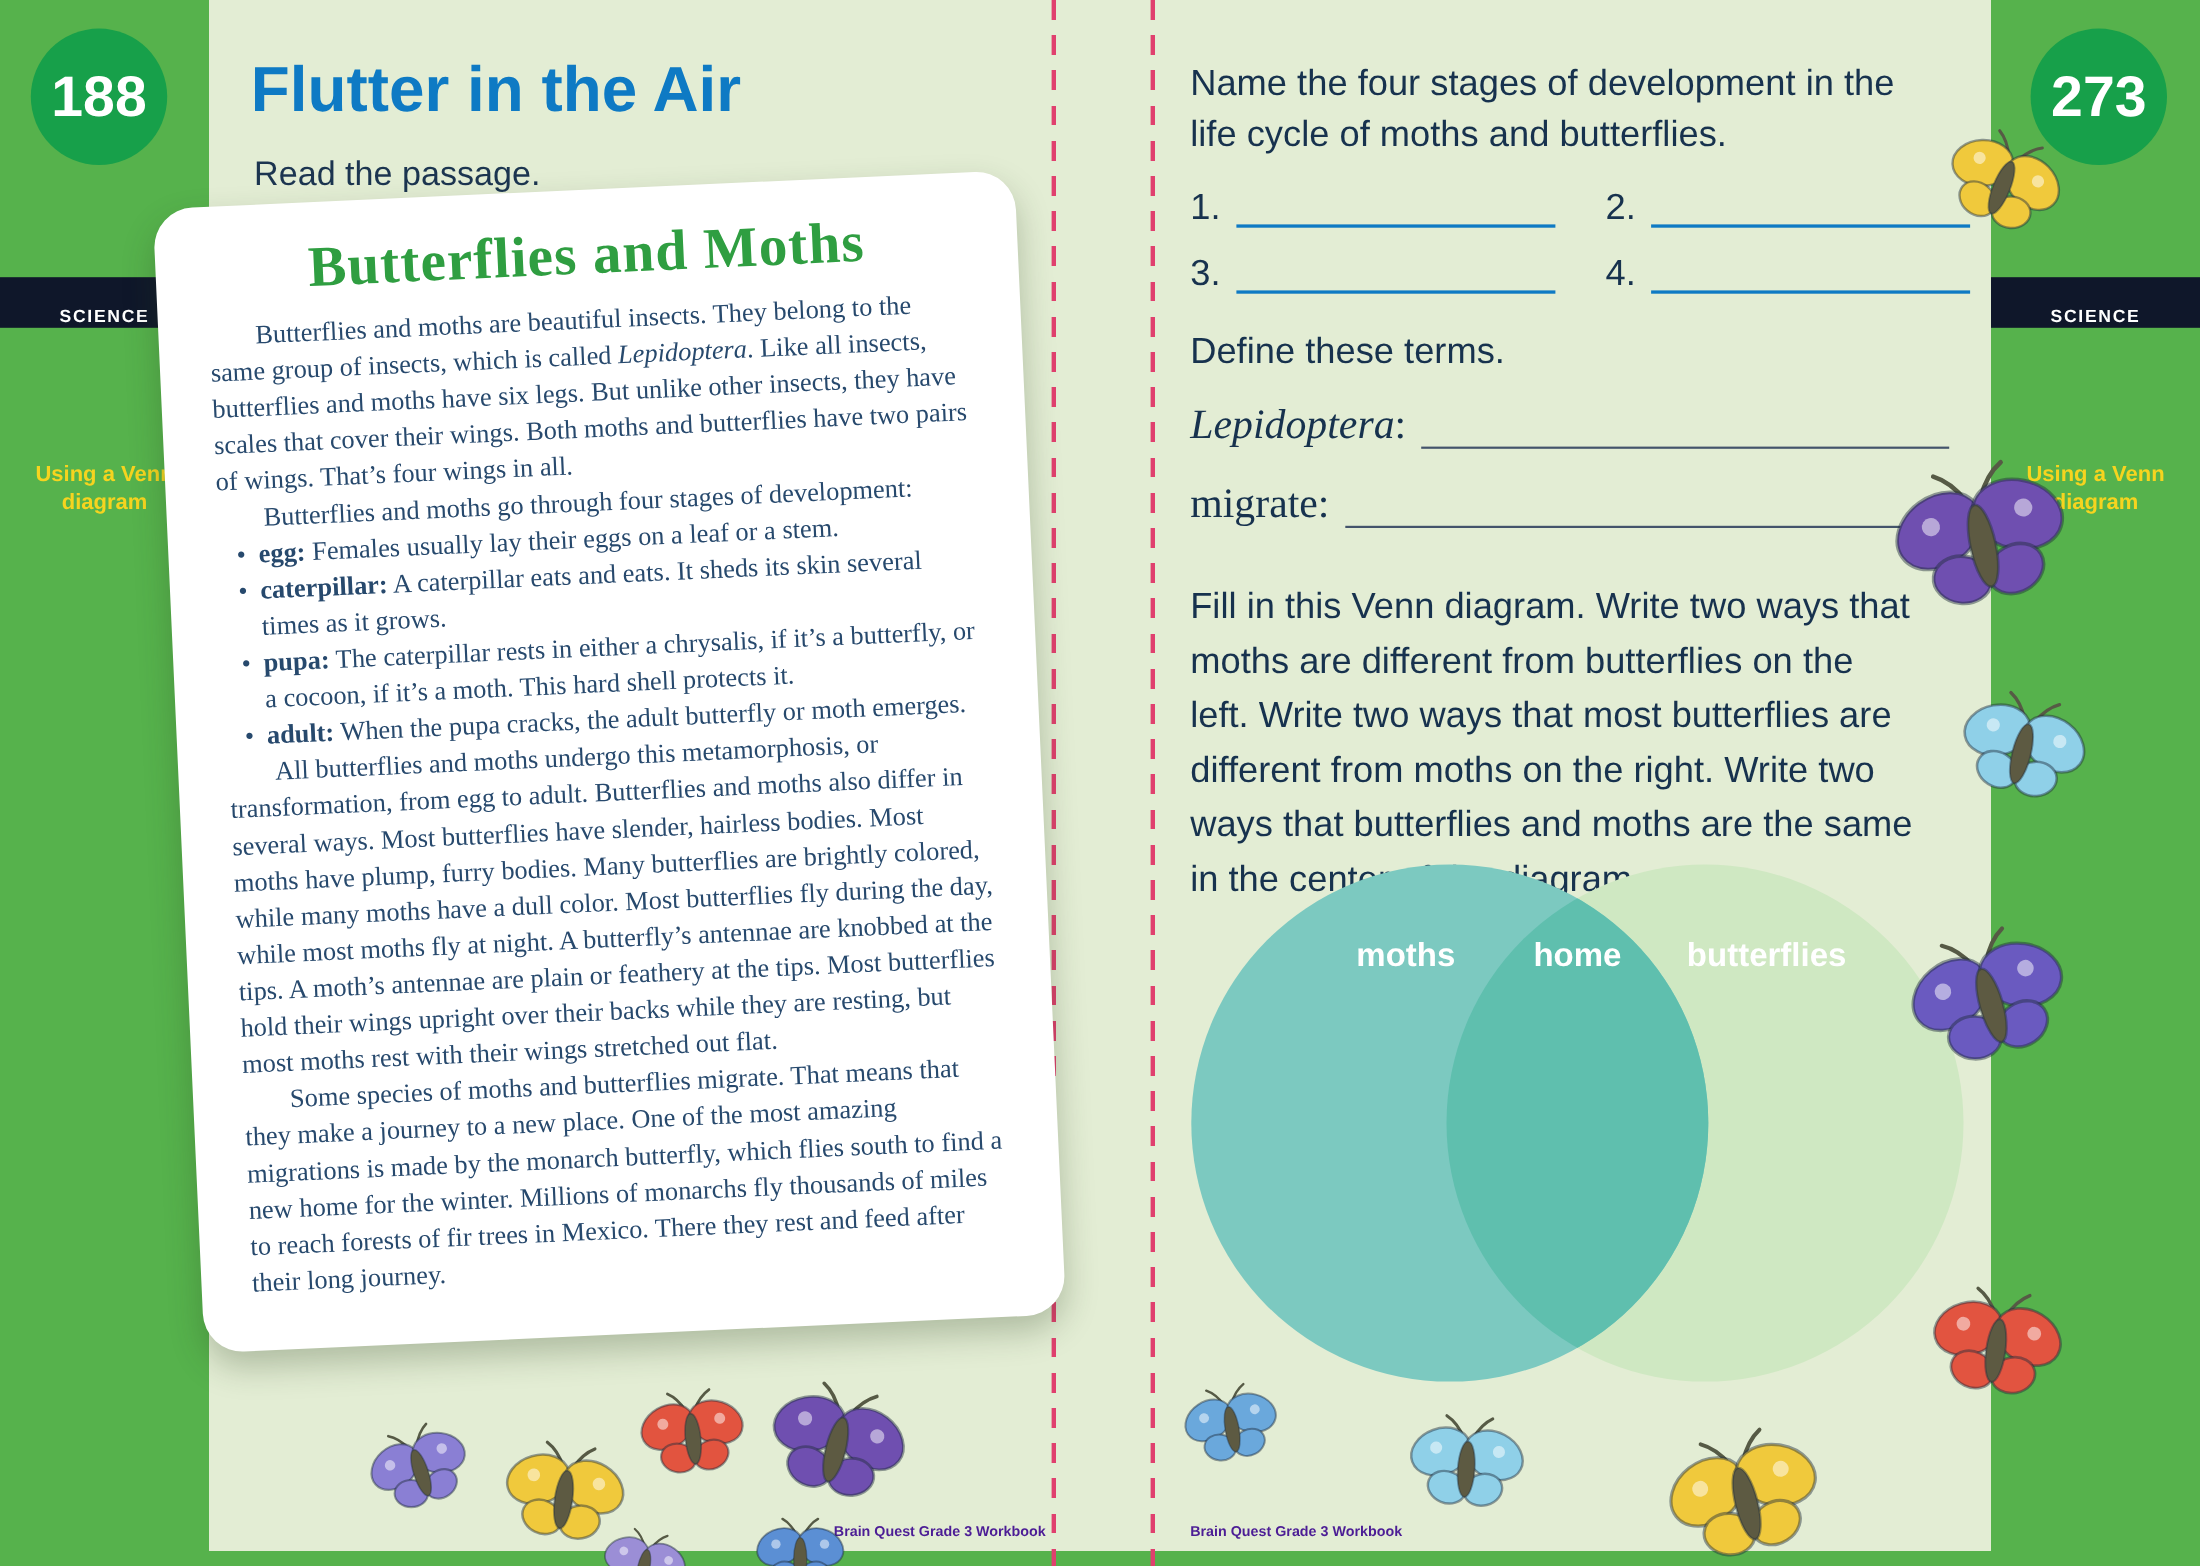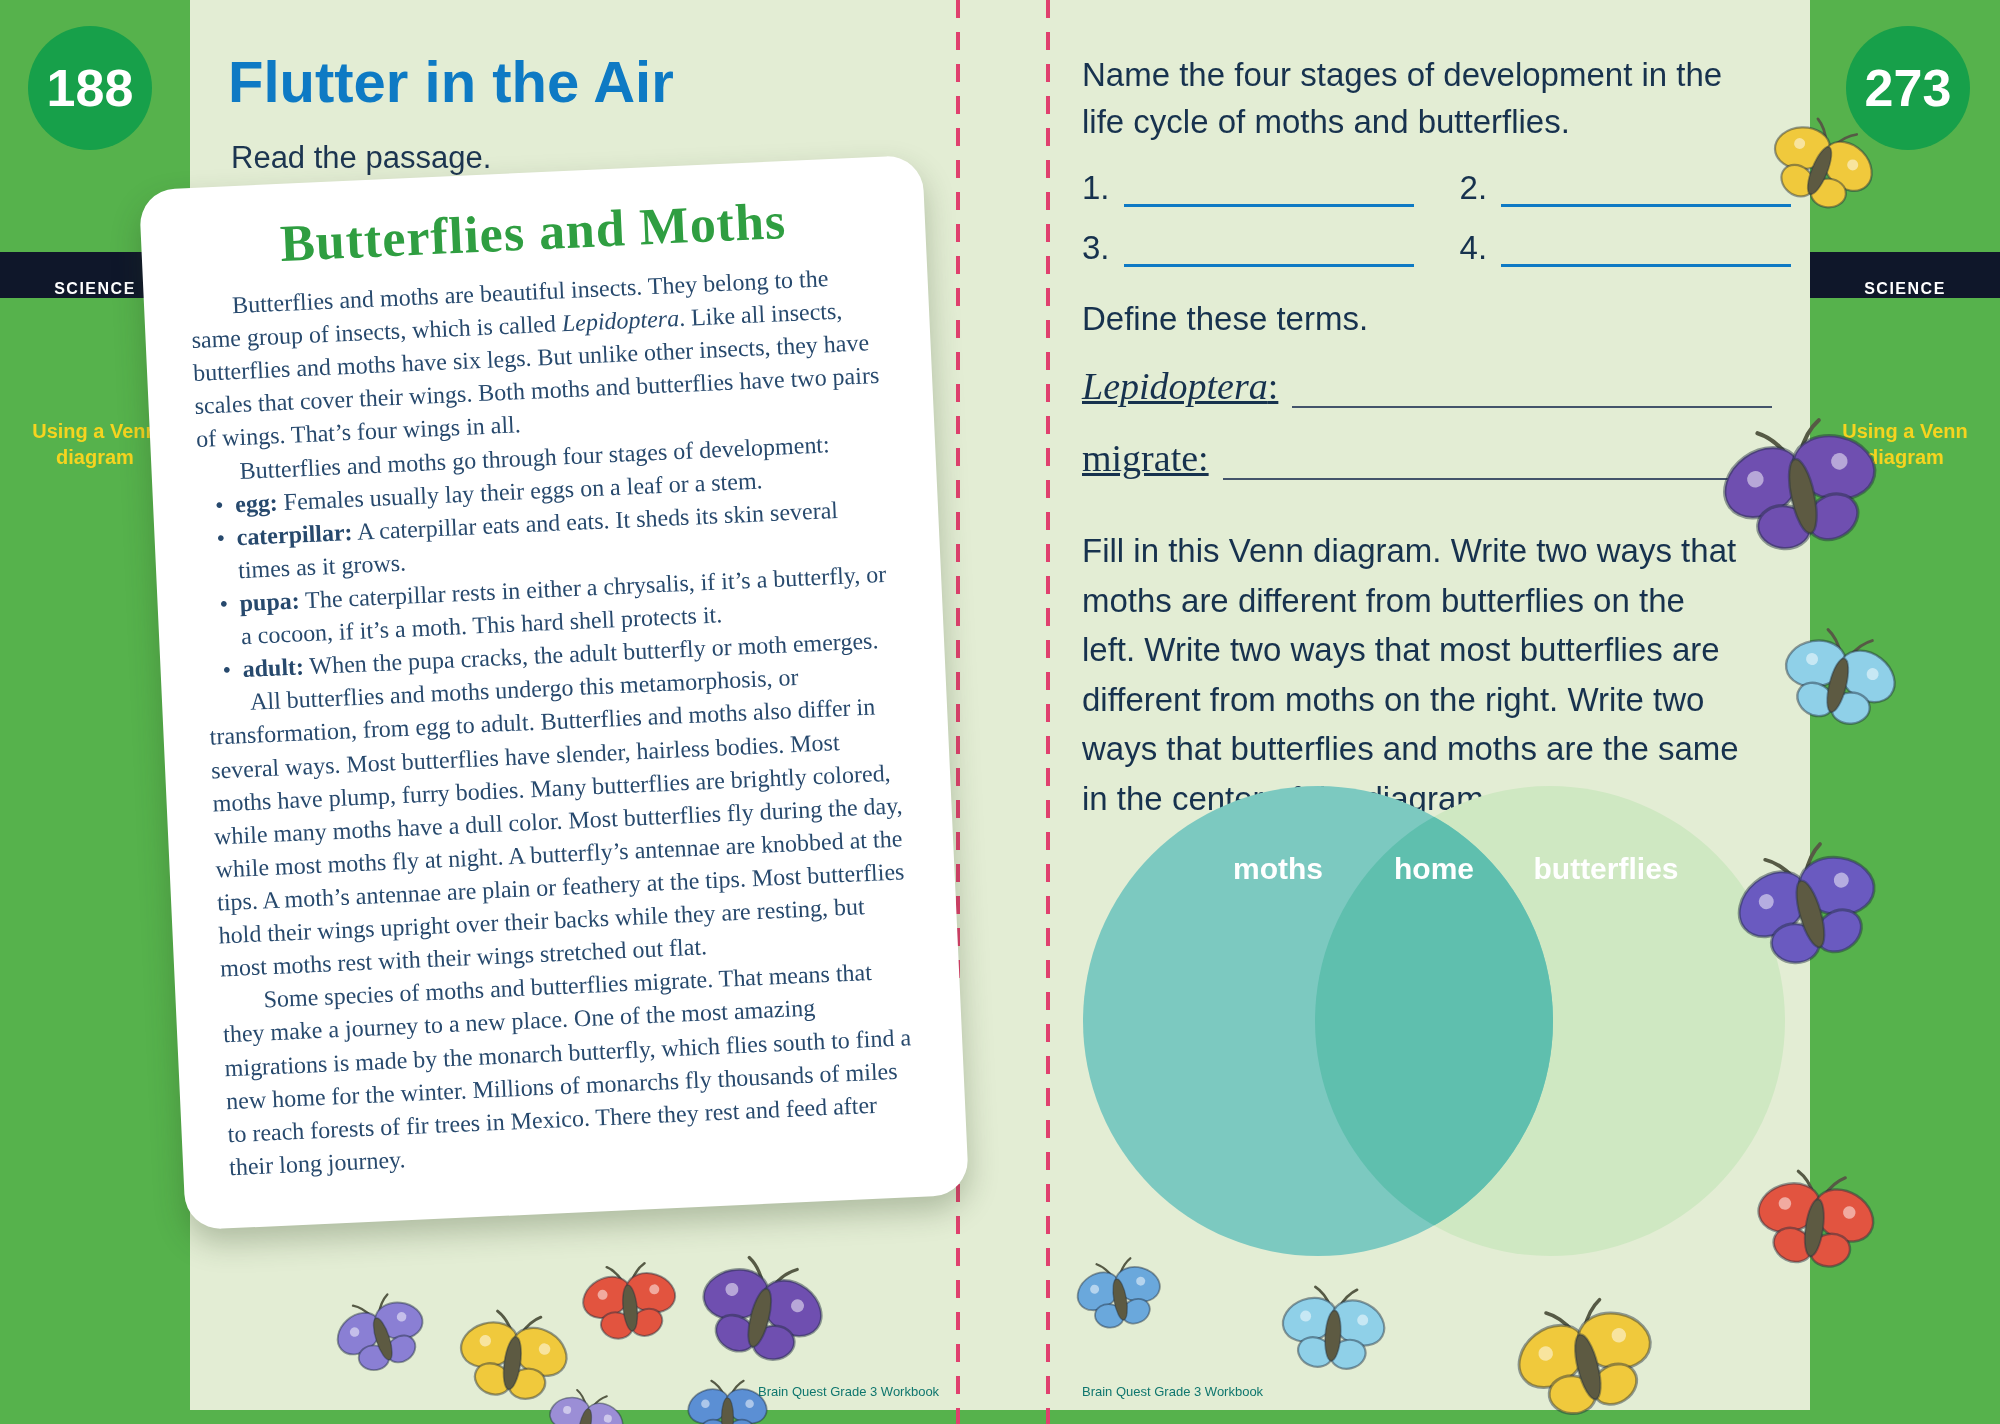--- a/index.html
+++ b/index.html
@@ -60,33 +60,33 @@
   .passage li::before{content:"•";position:absolute;left:2px;}
   
   .q-stages{position:absolute;left:1082px;top:52px;width:660px;font-size:33px;line-height:1.42;color:#17324e;z-index:4;}
   .blank-row{position:absolute;left:1082px;display:flex;align-items:flex-end;font-size:33px;color:#17324e;z-index:4;}
   #row1{top:168px}
   #row2{top:228px}
   .blank-num{margin-right:14px;}
   .blank-line{width:290px;border-bottom:3px solid #0e7ac4;height:36px;margin-right:46px;}
   .blank-line:last-child{margin-right:0;}
   .define-heading{position:absolute;left:1082px;top:300px;font-size:33px;color:#17324e;z-index:4;text-align:right;}
-  .term-row{position:absolute;left:1082px;display:flex;align-items:flex-end;width:690px;color:#17324e;z-index:4;text-decoration:underline;}
+  .term-row{position:absolute;left:1082px;display:flex;align-items:flex-end;width:690px;color:#17324e;z-index:4;}
   #term1{top:364px}
   #term2{top:436px}
   .term-label{font-family:"Liberation Serif",serif;font-size:38px;}
   .italic{font-style:italic;}
   .term-line{flex:1;border-bottom:2.5px solid #44546b;height:42px;margin-left:14px;}
   .venn-instructions{position:absolute;left:1082px;top:526px;width:660px;font-size:33px;line-height:1.5;color:#17324e;z-index:4;}
   .venn{position:absolute;left:1082px;top:782px;width:704px;height:478px;z-index:4;}
   .venn-label{position:absolute;color:#ffffff;font-weight:bold;font-size:30px;transform:translateX(-50%);z-index:5;text-align:right;}
   #vl-moths{left:196px;top:70px}
   #vl-both{left:352px;top:70px}
   #vl-butterflies{left:524px;top:70px}
-  .footer{position:absolute;font-size:13px;font-weight:normal;color:#0f766e;z-index:4;}
+  .footer{position:absolute;font-size:13px;font-weight:bold;color:#4c1d95;z-index:4;}
   #footer-left{left:758px;top:1384px;}
   #footer-right{left:1082px;top:1384px;}
   
   .bf{position:absolute;z-index:6;overflow:visible;}
 </style>
 </head>
 <body>
 
 <svg width="0" height="0" style="position:absolute" aria-hidden="true">
   <defs>

